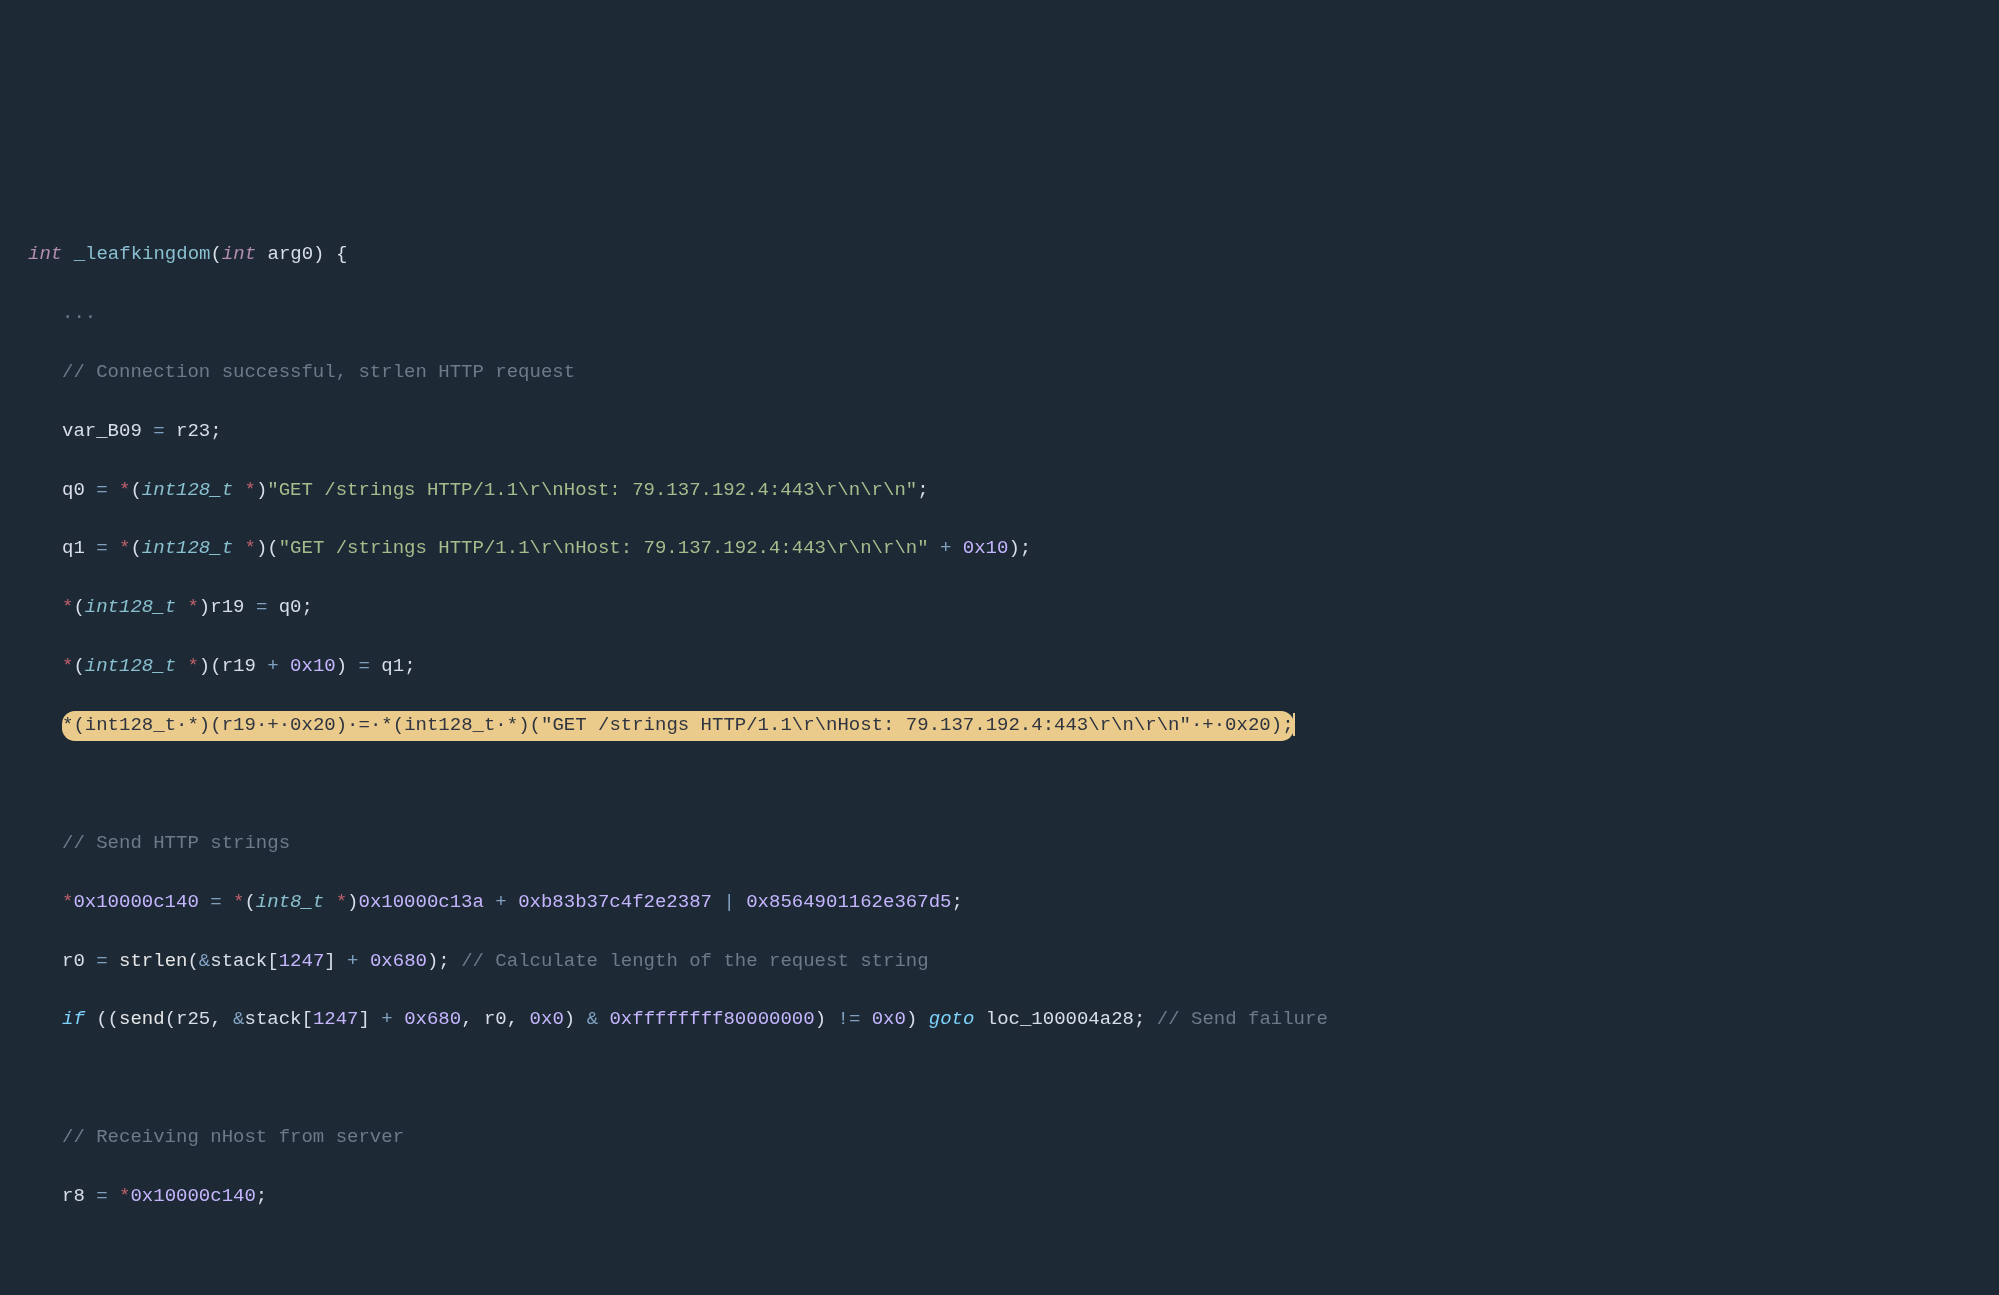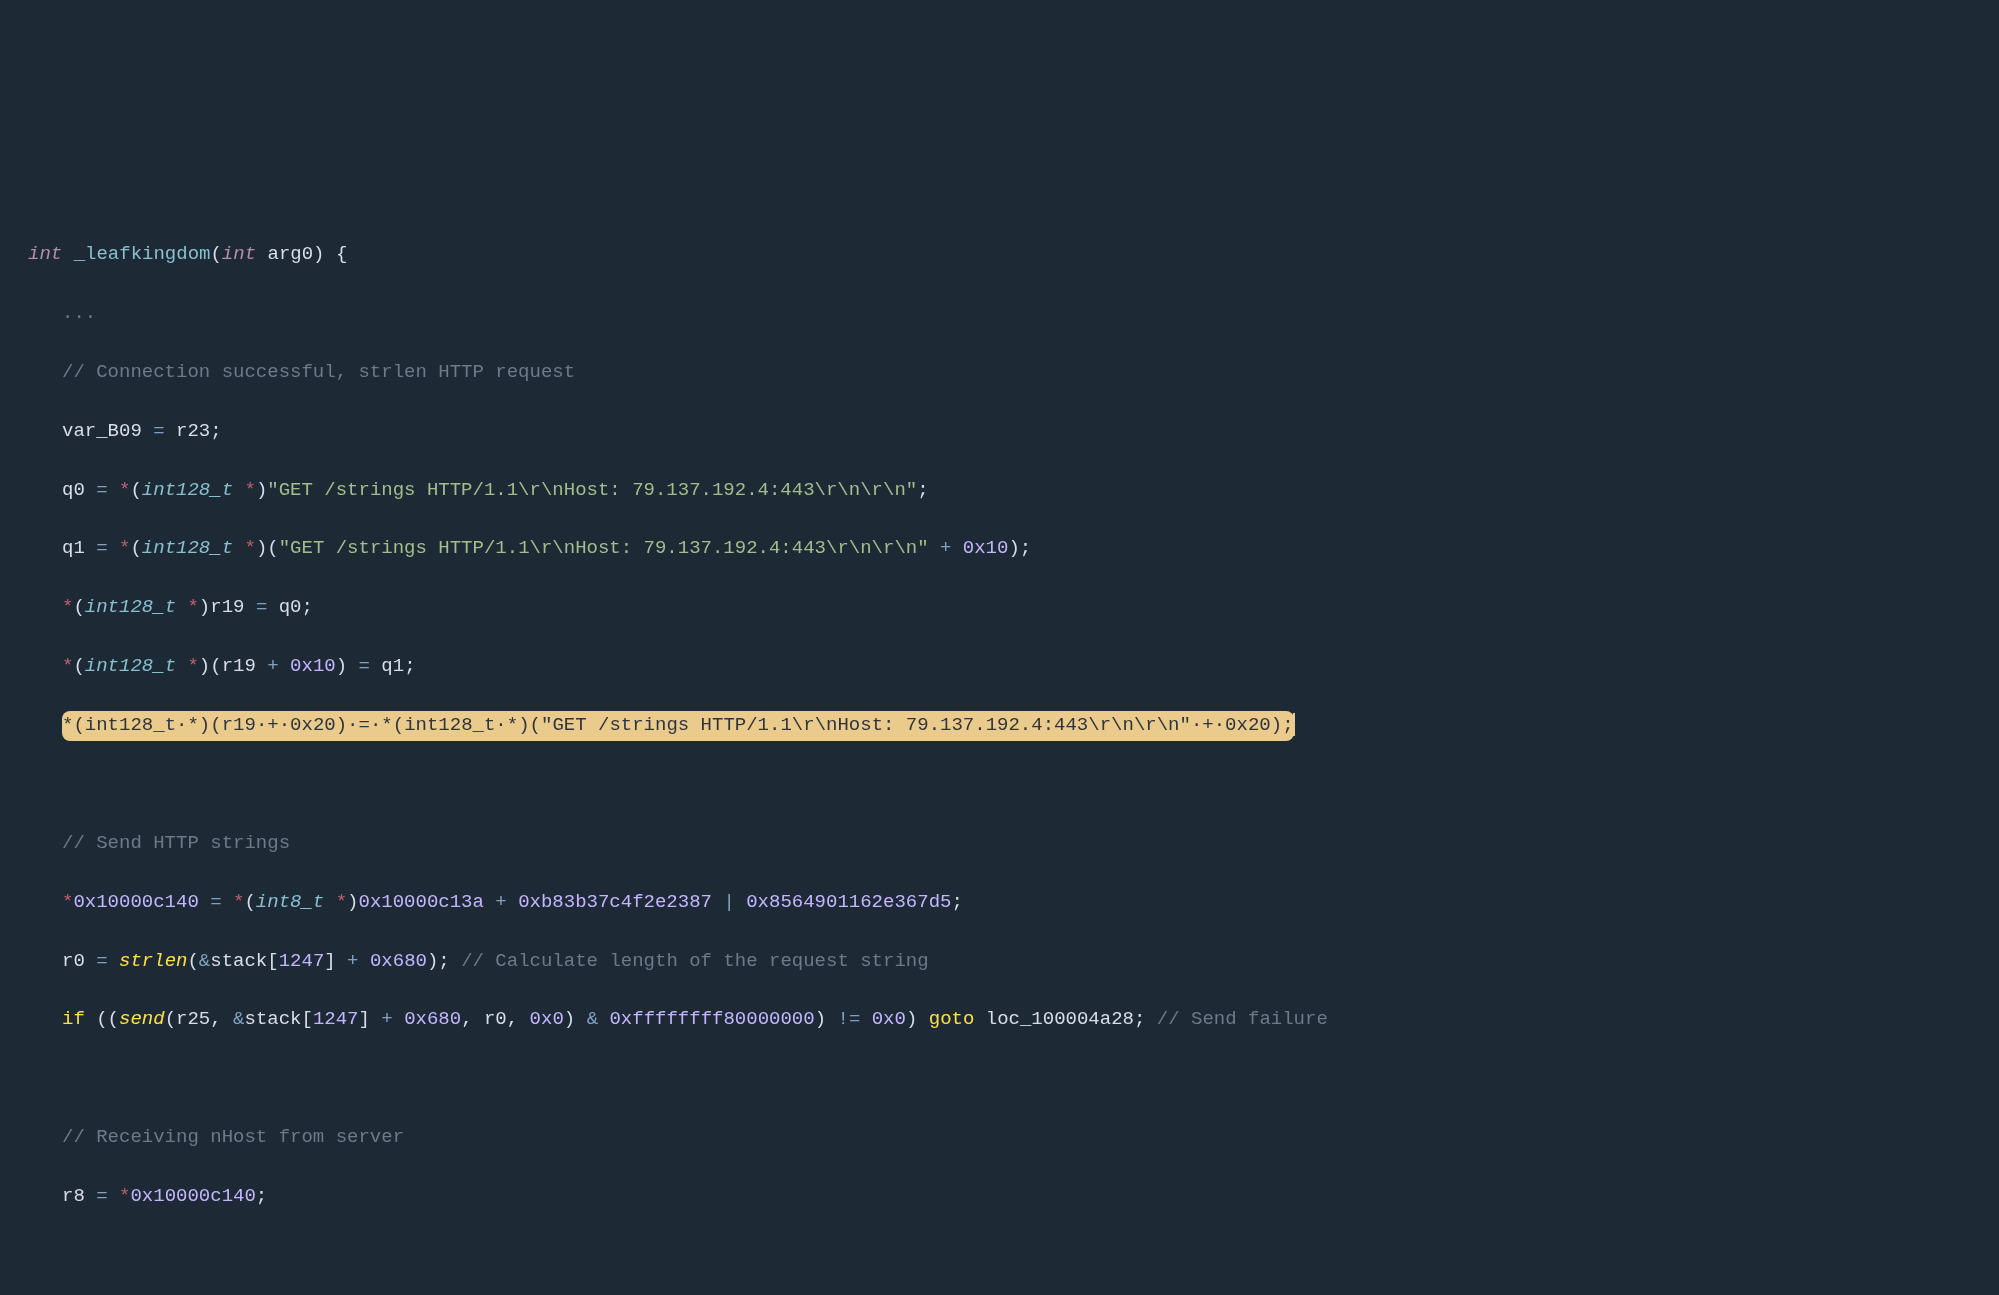--- a/index.html
+++ b/index.html
@@ -29,29 +29,29 @@
   .kw      { color: #b48ead; font-style: italic; }   
   .type    { color: #88c0d0; font-style: italic; text-align: center; }                        
   .fnname  { color: #88c0d0; }                        
   .ident   { color: #d8dee9; }
   .punct   { color: #d8dee9; }
   .op      { color: #81a1c1; }
   .deref   { color: #bf616a; }                        
   .num     { color: #c4b5fd; }                        
   .str     { color: #a3be8c; }                        
   .cmt     { color: #6c7a89; }                        
-  .call    { color: #fde047; font-style: italic; }    
-  .goto    { color: #fde047; }
+  .call    { color: #e5e5e5; }    
+  .goto    { color: #7dd3fc; font-style: italic; }
   .paren   { color: #d8dee9; }
 
   .hl {
     background: #ebcb8b;
     color: #2e3440;
     display: inline-block;
-    border-radius: 8px;
+    border-radius: 13px;
   }
   .hl .deref, .hl .type, .hl .num, .hl .str, .hl .op, .hl .punct, .hl .ident, .hl .paren {
     color: #2e3440 !important;
     font-style: normal;
   }
   .cursor {
     display: inline-block;
     width: 2px;
     height: 1.2em;
     background: #ebcb8b;

